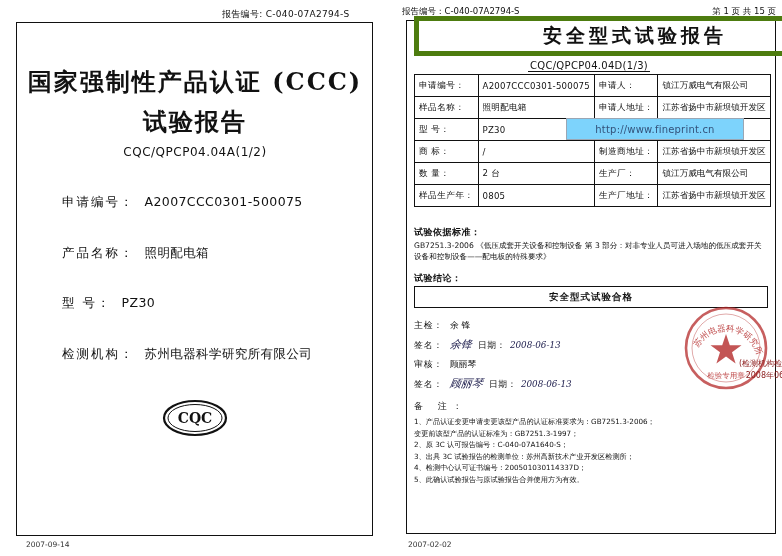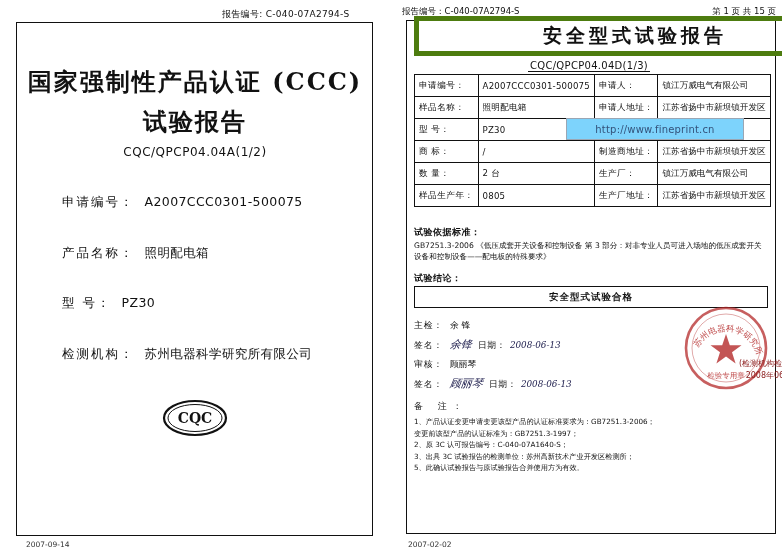--- a/index.html
+++ b/index.html
@@ -202,20 +202,21 @@
       <div>(检测机构检测专用章)</div>
       <div>2008年06月14日</div>
     </div>
 
     <div class="r-note-title">备  注：</div>
     <div class="r-notes">
       <div>1、产品认证变更申请变更该型产品的认证标准要求为：GB7251.3-2006；</div>
       <div>   变更前该型产品的认证标准为：GB7251.3-1997；</div>
       <div>2、原 3C 认可报告编号：C-040-07A1640-S；</div>
       <div>3、出具 3C 试验报告的检测单位：苏州高新技术产业开发区检测所；</div>
+      <div>4、检测中心认可证书编号：200501030114337D；</div>
       <div>5、此确认试验报告与原试验报告合并使用方为有效。</div>
     </div>
 
     <div class="r-foot">2007-02-02</div>
   </div>
 
   <div class="wm">
     <span>http://www.fineprint.cn</span>
   </div>
 

